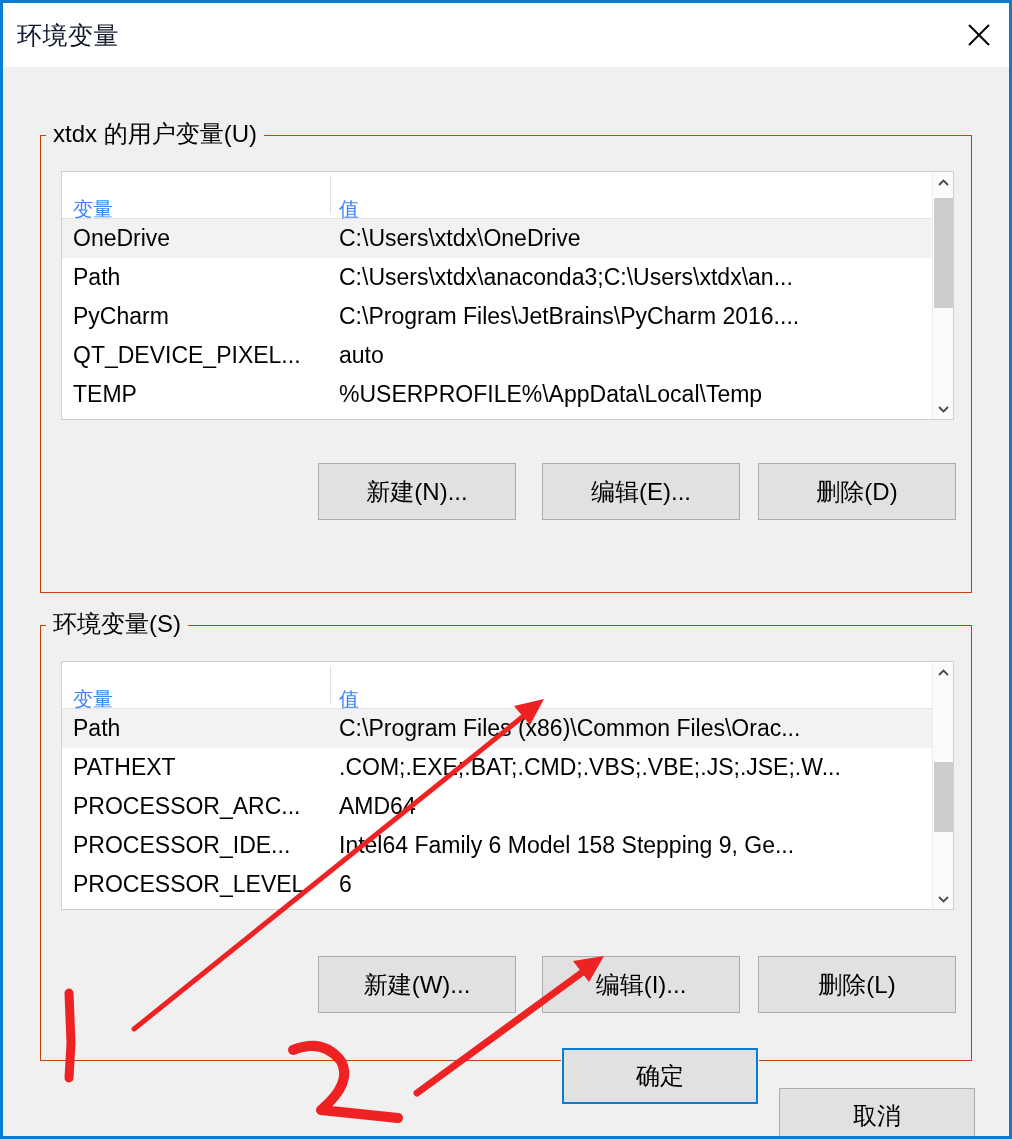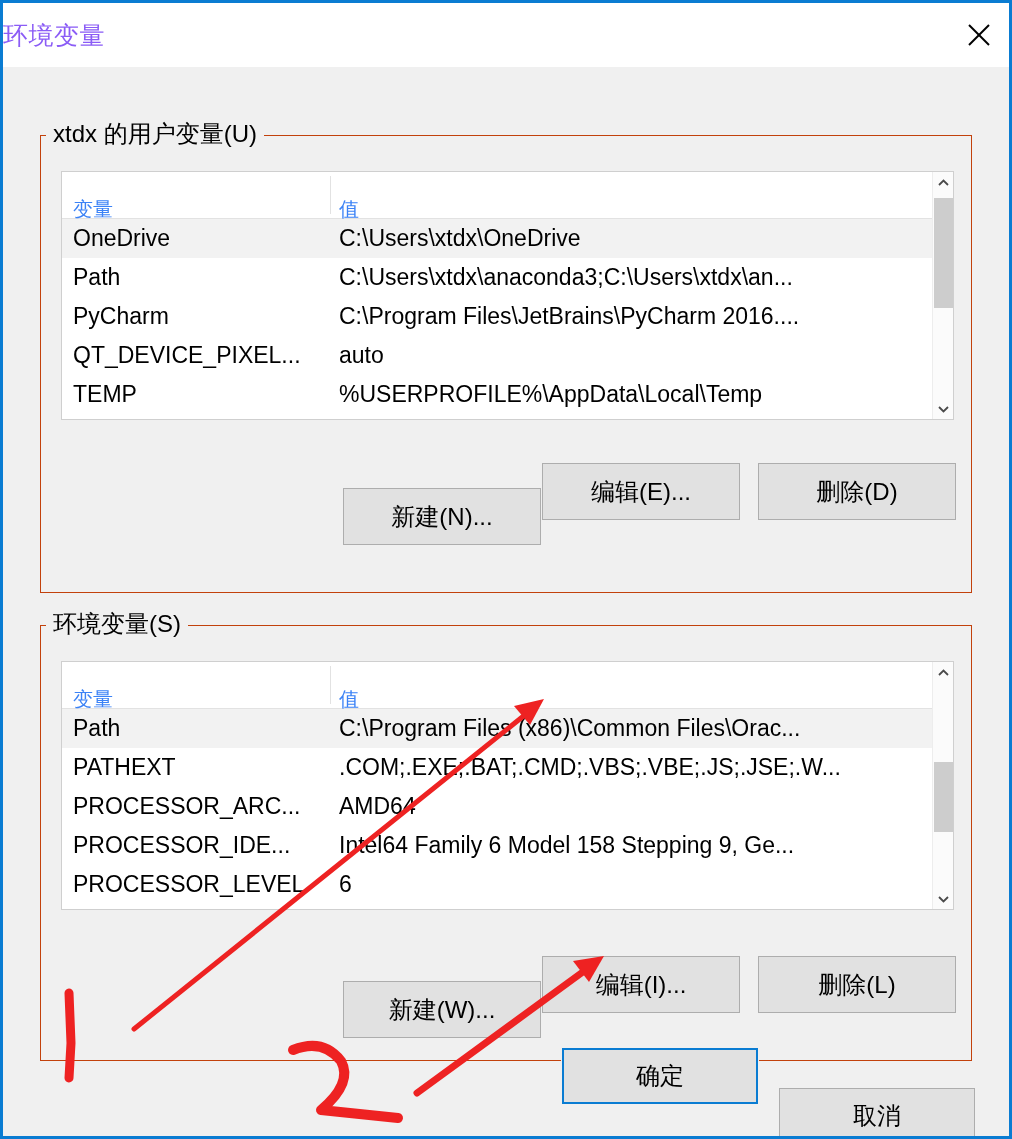--- a/index.html
+++ b/index.html
@@ -30,21 +30,22 @@
     left: 0; top: 0;
     width: 1006px;
     height: 64px;
     background: #ffffff;
     display: flex;
     align-items: center;
     justify-content: space-between;
   }
   .title-text {
     font-size: 25px;
-    color: #8b5cf6;
+    color: #0f172a;
+    padding-left: 14px;
     letter-spacing: 0.5px;
     white-space: nowrap;
     text-align: center;
   }
   .close-btn {
     width: 60px;
     height: 64px;
     display: flex;
     align-items: center;
     justify-content: center;
@@ -190,21 +191,21 @@
     color: #000000;
     display: flex;
     align-items: center;
     justify-content: center;
     cursor: pointer;
     white-space: nowrap;
   }
   .btn-row-user   { top: 327px; }
   .btn-row-system { top: 330px; }
   .btn-w { width: 198px; height: 57px; }
-  .btn-c1 { left: 302px; margin-top: 25px; }
+  .btn-c1 { left: 277px; }
   .btn-c2 { left: 501px; }
   .btn-c3 { left: 717px; }
 
   
   .bottom-btn {
     position: absolute;
     box-sizing: border-box;
     width: 196px;
     height: 56px;
     background: #e1e1e1;

